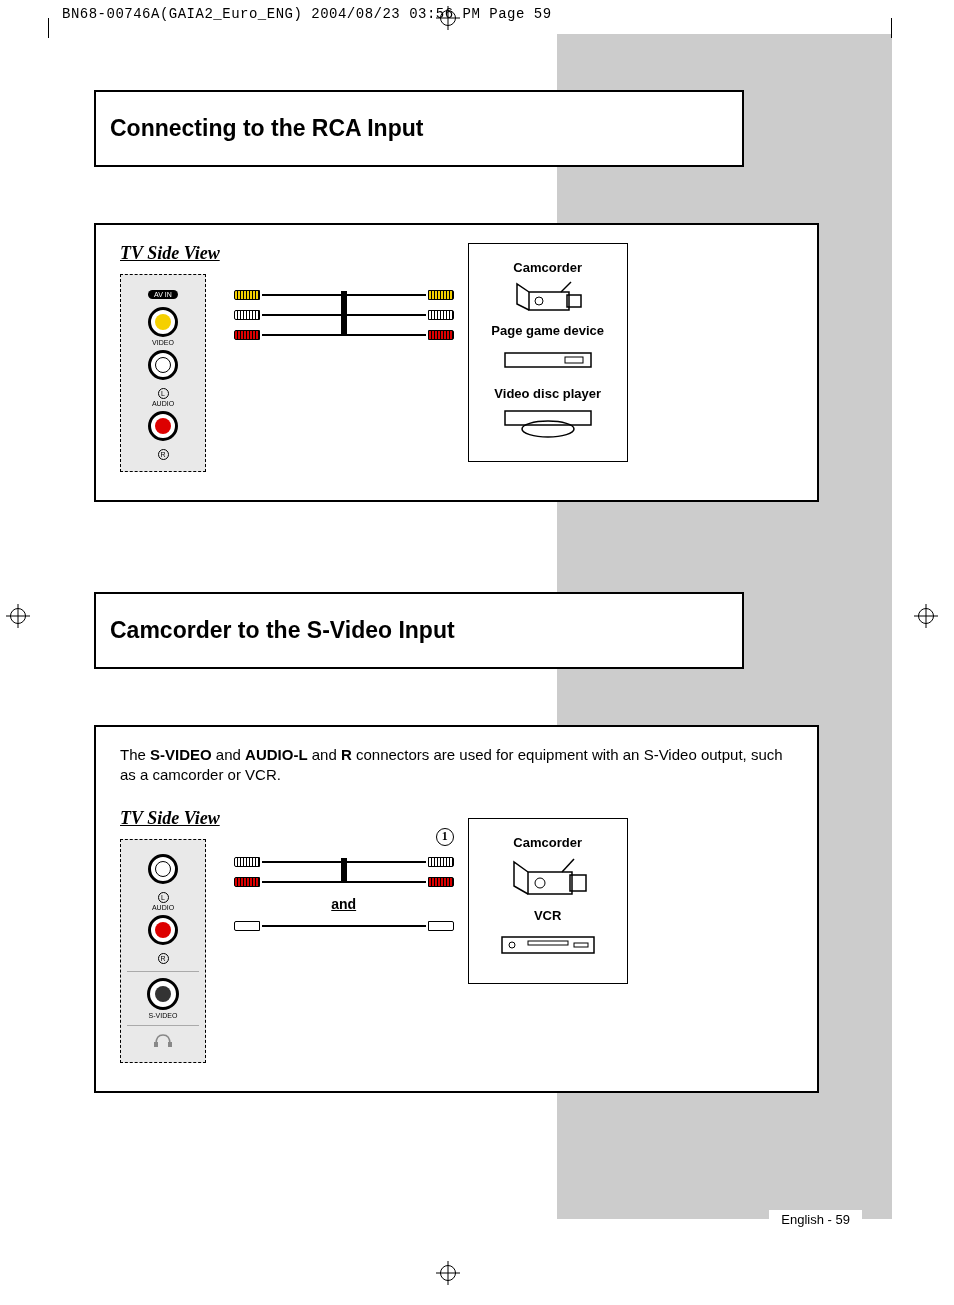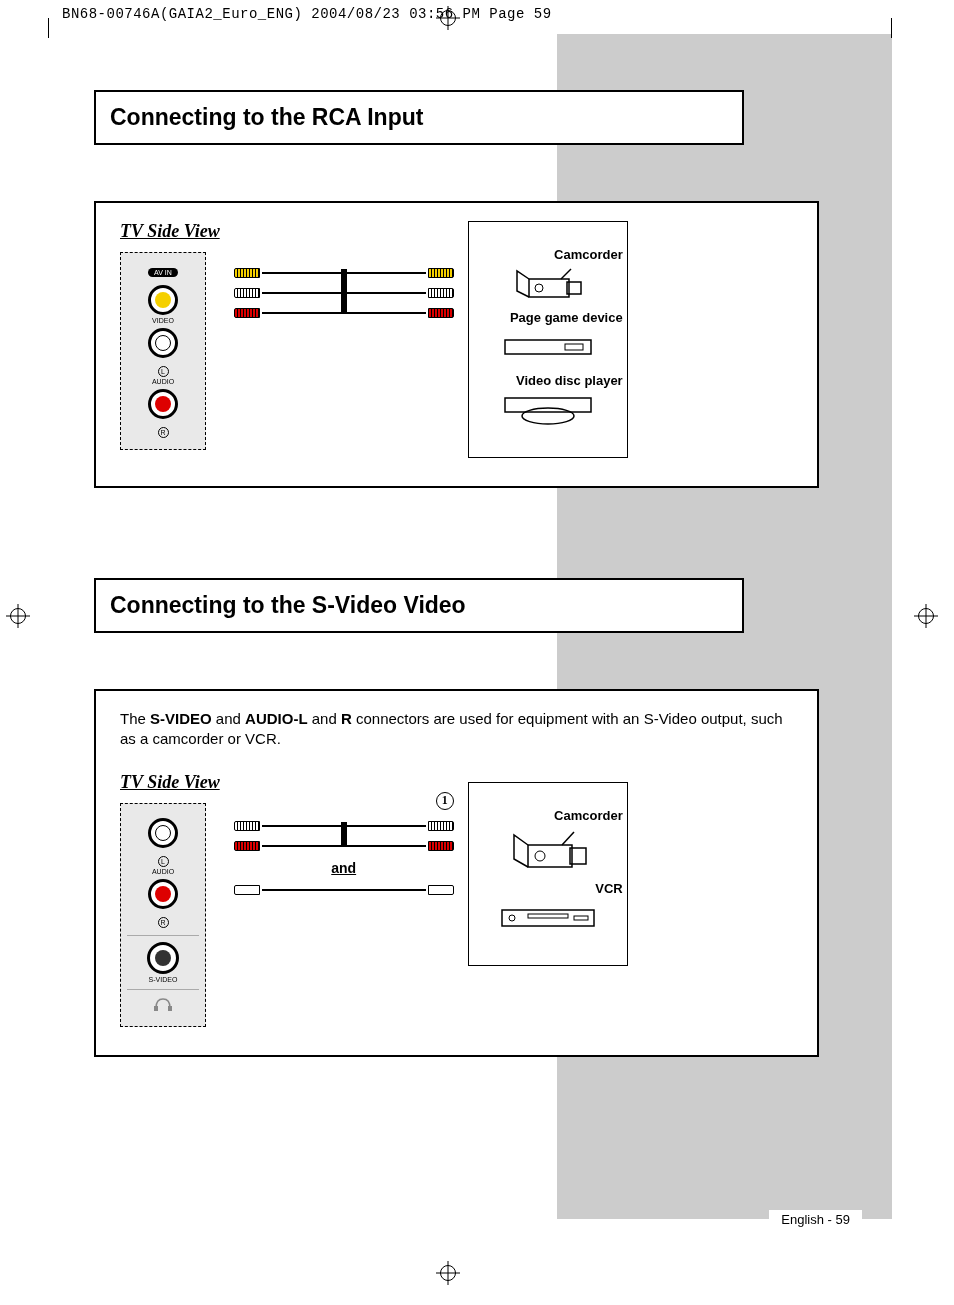--- a/index.html
+++ b/index.html
@@ -43,21 +43,21 @@
     background: #ccc;
   }
   .content {
     position: absolute;
     left: 94px;
     top: 90px;
     width: 730px;
   }
   .section-title-bar {
     border: 2px solid #000;
-    padding: 12px 14px;
+    padding: 23px 14px;
     margin-bottom: 56px;
     background: #fff;
     position: relative;
     width: 618px;
   }
   .section-title-bar h2 {
     margin: 0;
     font-size: 23px;
     font-weight: 800;
     font-family: Arial, Helvetica, sans-serif;
@@ -154,22 +154,22 @@
   .trunk {
     position:absolute;
     left:50%;
     transform:translateX(-50%);
     width:6px;
     background:#000;
   }
   .devices-box {
     border: 1.5px solid #000;
     width: 150px;
-    text-align: right;
-    padding: 21px 4px;
+    text-align: center;
+    padding: 12px 4px;
     background:#fff;
   }
   .devices-box .dlabel {
     font-weight: bold;
     font-size: 13px;
     margin: 4px 0;
   }
   .device-icon {
     height: 38px;
     margin: 2px auto 6px auto;
@@ -318,21 +318,21 @@
               <ellipse cx="45" cy="20" rx="26" ry="8" fill="none" stroke="#000" stroke-width="1.5"></ellipse>
             </svg>
         </div>
       </div>
     </div>
   </div>
 
   <div style="height:90px;"></div>
 
   <div class="section-title-bar">
-    <h2>Connecting to the S-Video Video</h2>
+    <h2>Camcorder to the S-Video Input</h2>
   </div>
 
   <div class="info-box">
     <p class="intro">
       <span>The </span><b>S-VIDEO</b><span> and </span><b>AUDIO-L</b><span> and </span><b>R</b><span> connectors are used for equipment with an S-Video output, such as a camcorder or VCR.</span>
     </p>
 
     <div class="layout">
       <div>
         <div class="tv-view-label">TV Side View</div>

